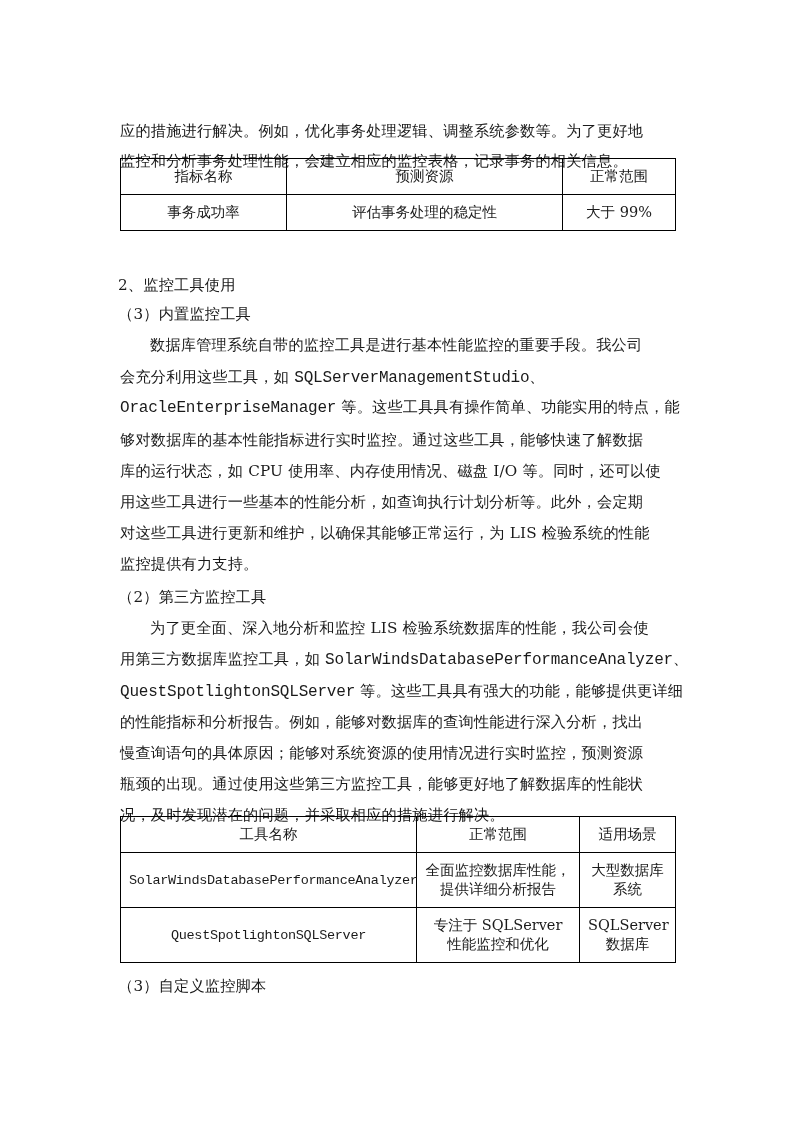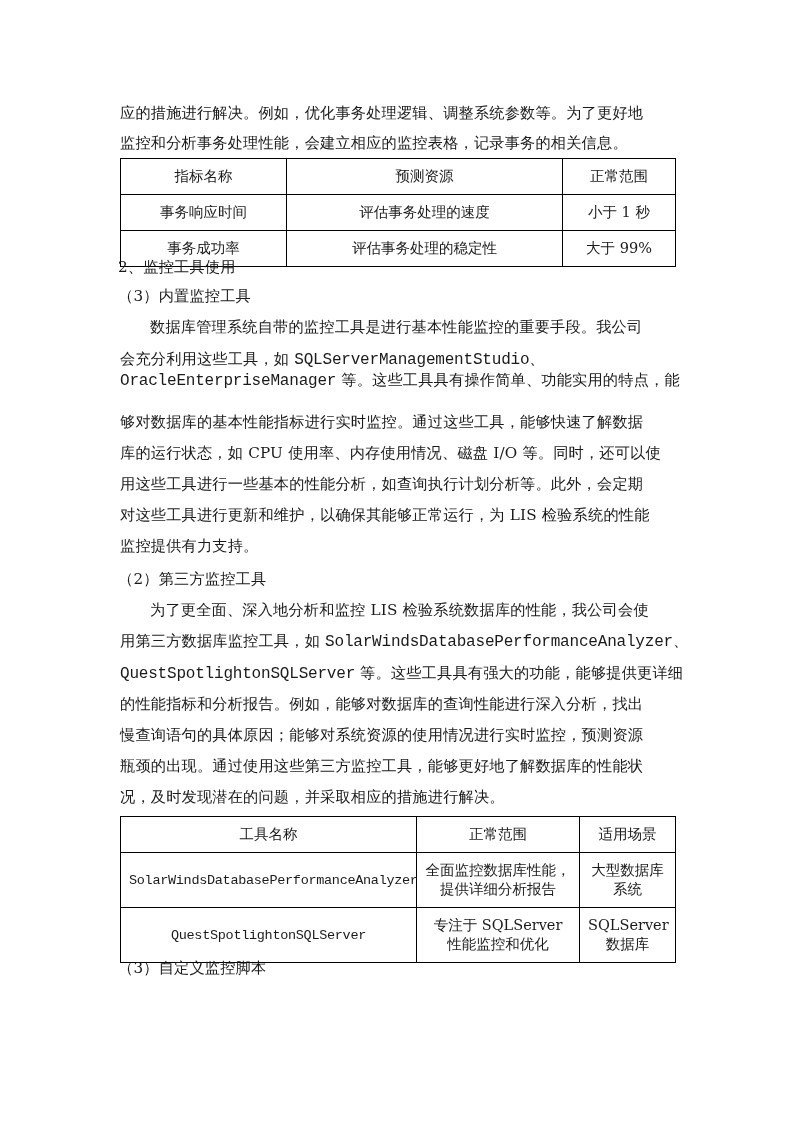--- a/index.html
+++ b/index.html
@@ -13,20 +13,21 @@
       color: #1a1a1a;
     }
     .line {
       position: absolute;
       left: 120px;
       width: 560px;
       font-size: 15.2px;
       line-height: 20px;
       white-space: nowrap;
       letter-spacing: 0.2px;
+      margin-top: 18px;
     }
     .mono { font-family: "Liberation Mono", "DejaVu Sans Mono", monospace; font-size: 16px; letter-spacing: -0.2px; }
     .indent { left: 150px; }
     .heading2 { left: 118px; }
     table {
       position: absolute;
       border-collapse: collapse;
       font-size: 14.5px;
       table-layout: fixed;
     }
@@ -56,38 +57,33 @@
       <col style="width:276px">
       <col style="width:113px">
     </colgroup>
   <tbody>
       <tr>
     <td>指标名称</td>
     <td>预测资源</td>
     <td>正常范围</td>
   </tr>
   <tr>
-    <td>事务响应时间</td>
-    <td>评估事务处理的速度</td>
-    <td>小于 1 秒</td>
-  </tr>
-  <tr>
     <td>事务成功率</td>
     <td>评估事务处理的稳定性</td>
     <td>大于 99%</td>
   </tr>
 </tbody>
   </table>
 
 <div class="line heading2" style="top:257px;">2、监控工具使用</div>
 <div class="line heading2" style="top:286px;">（3）内置监控工具</div>
 
 <div class="line indent" style="top:318px;font-family:Liberation Mono, monospace;"><span>数据库管理系统自带的监控工具是进行基本性能监控的重要手段。我公司</span></div>
 <div class="line" style="top:349px;"><span>会充分利用这些工具，如 </span><span class="mono">SQLServerManagementStudio</span><span>、</span></div>
-<div class="line" style="top:370px;"><span class="mono">OracleEnterpriseManager</span><span> 等。这些工具具有操作简单、功能实用的特点，能</span></div>
+<div class="line" style="top:379px;"><span class="mono">OracleEnterpriseManager</span><span> 等。这些工具具有操作简单、功能实用的特点，能</span></div>
 <div class="line" style="top:412px;"><span>够对数据库的基本性能指标进行实时监控。通过这些工具，能够快速了解数据</span></div>
 <div class="line" style="top:443px;"><span>库的运行状态，如 CPU 使用率、内存使用情况、磁盘 I/O 等。同时，还可以使</span></div>
 <div class="line" style="top:474px;"><span>用这些工具进行一些基本的性能分析，如查询执行计划分析等。此外，会定期</span></div>
 <div class="line" style="top:505px;"><span>对这些工具进行更新和维护，以确保其能够正常运行，为 LIS 检验系统的性能</span></div>
 <div class="line" style="top:536px;"><span>监控提供有力支持。</span></div>
 
 <div class="line heading2" style="top:569px;">（2）第三方监控工具</div>
 
 <div class="line indent" style="top:600px;"><span>为了更全面、深入地分析和监控 LIS 检验系统数据库的性能，我公司会使</span></div>
 <div class="line" style="top:631px;"><span>用第三方数据库监控工具，如 </span><span class="mono">SolarWindsDatabasePerformanceAnalyzer</span><span>、</span></div>

